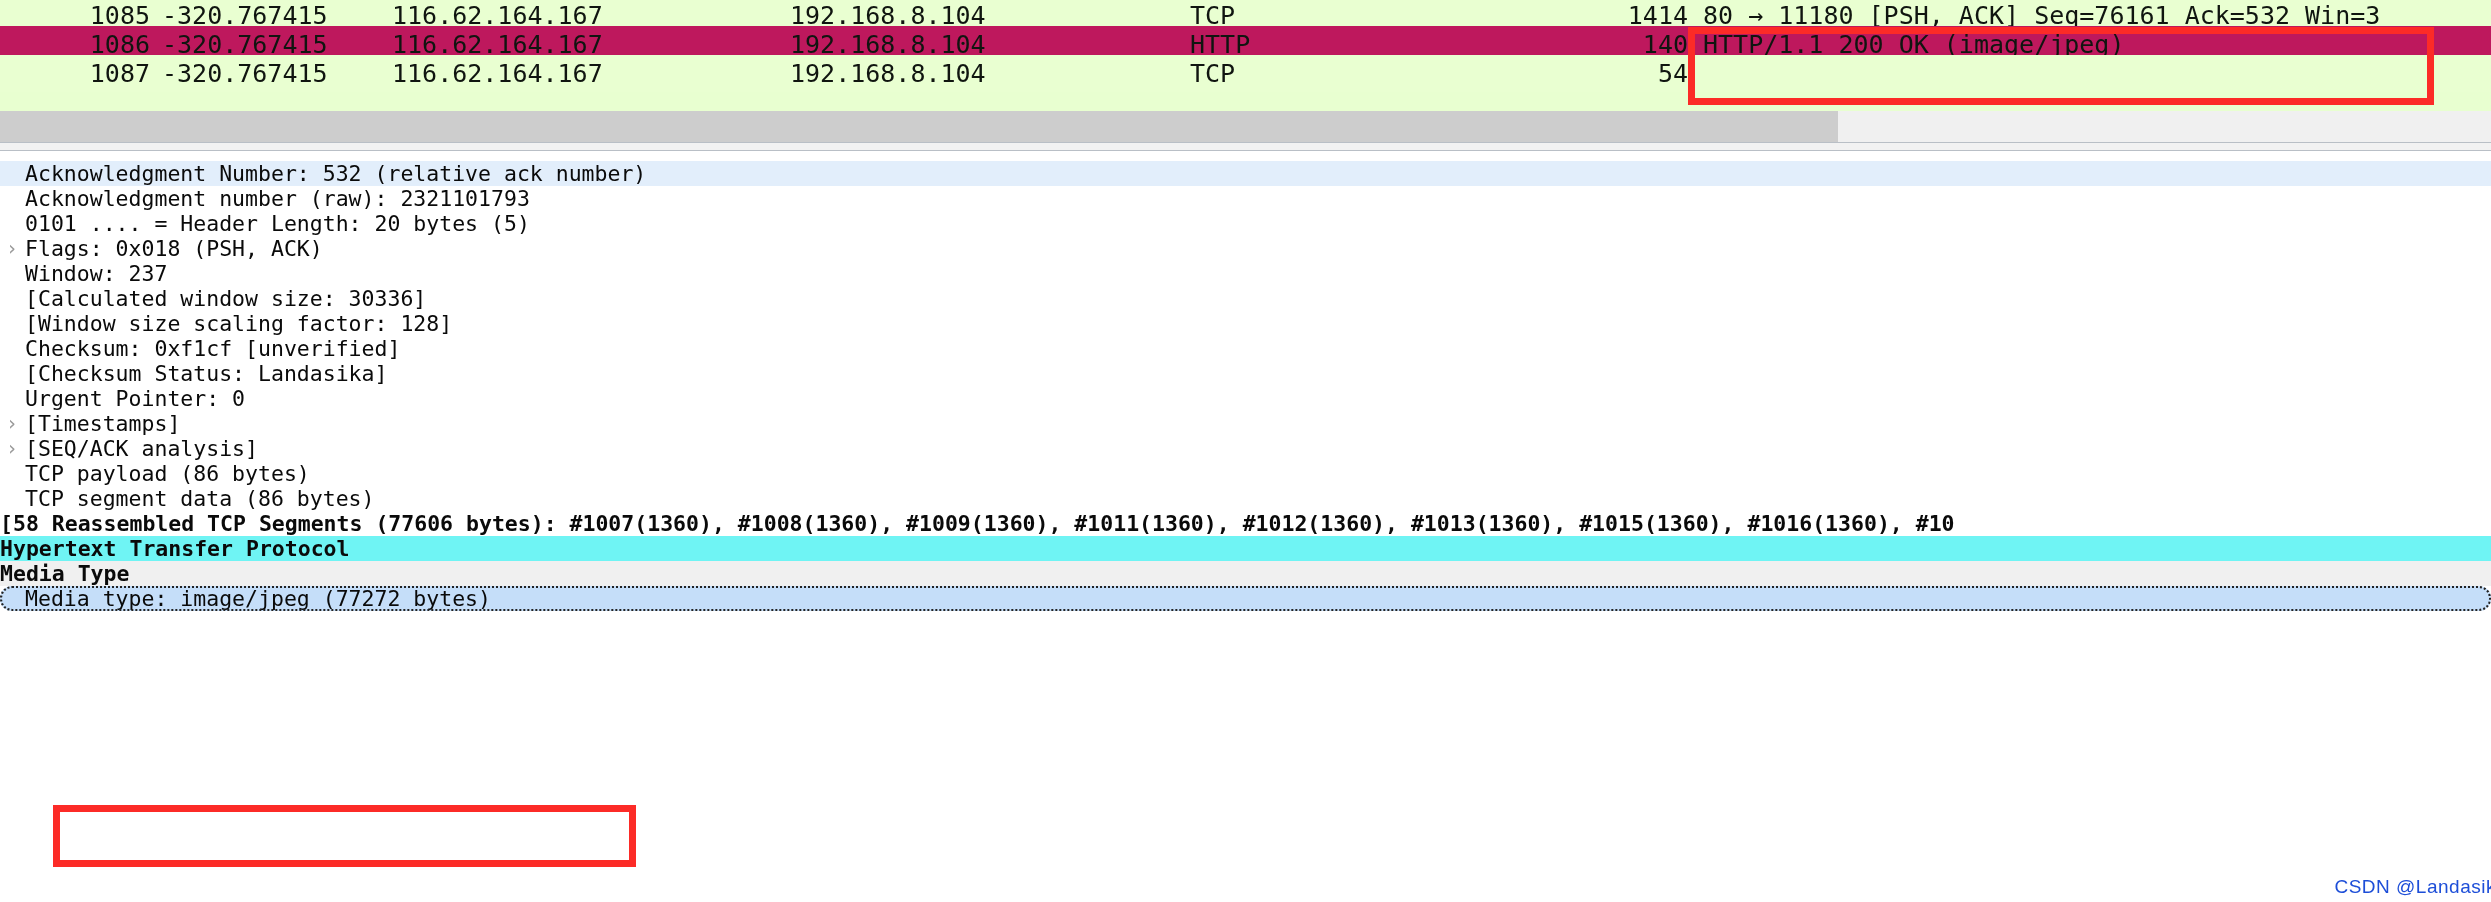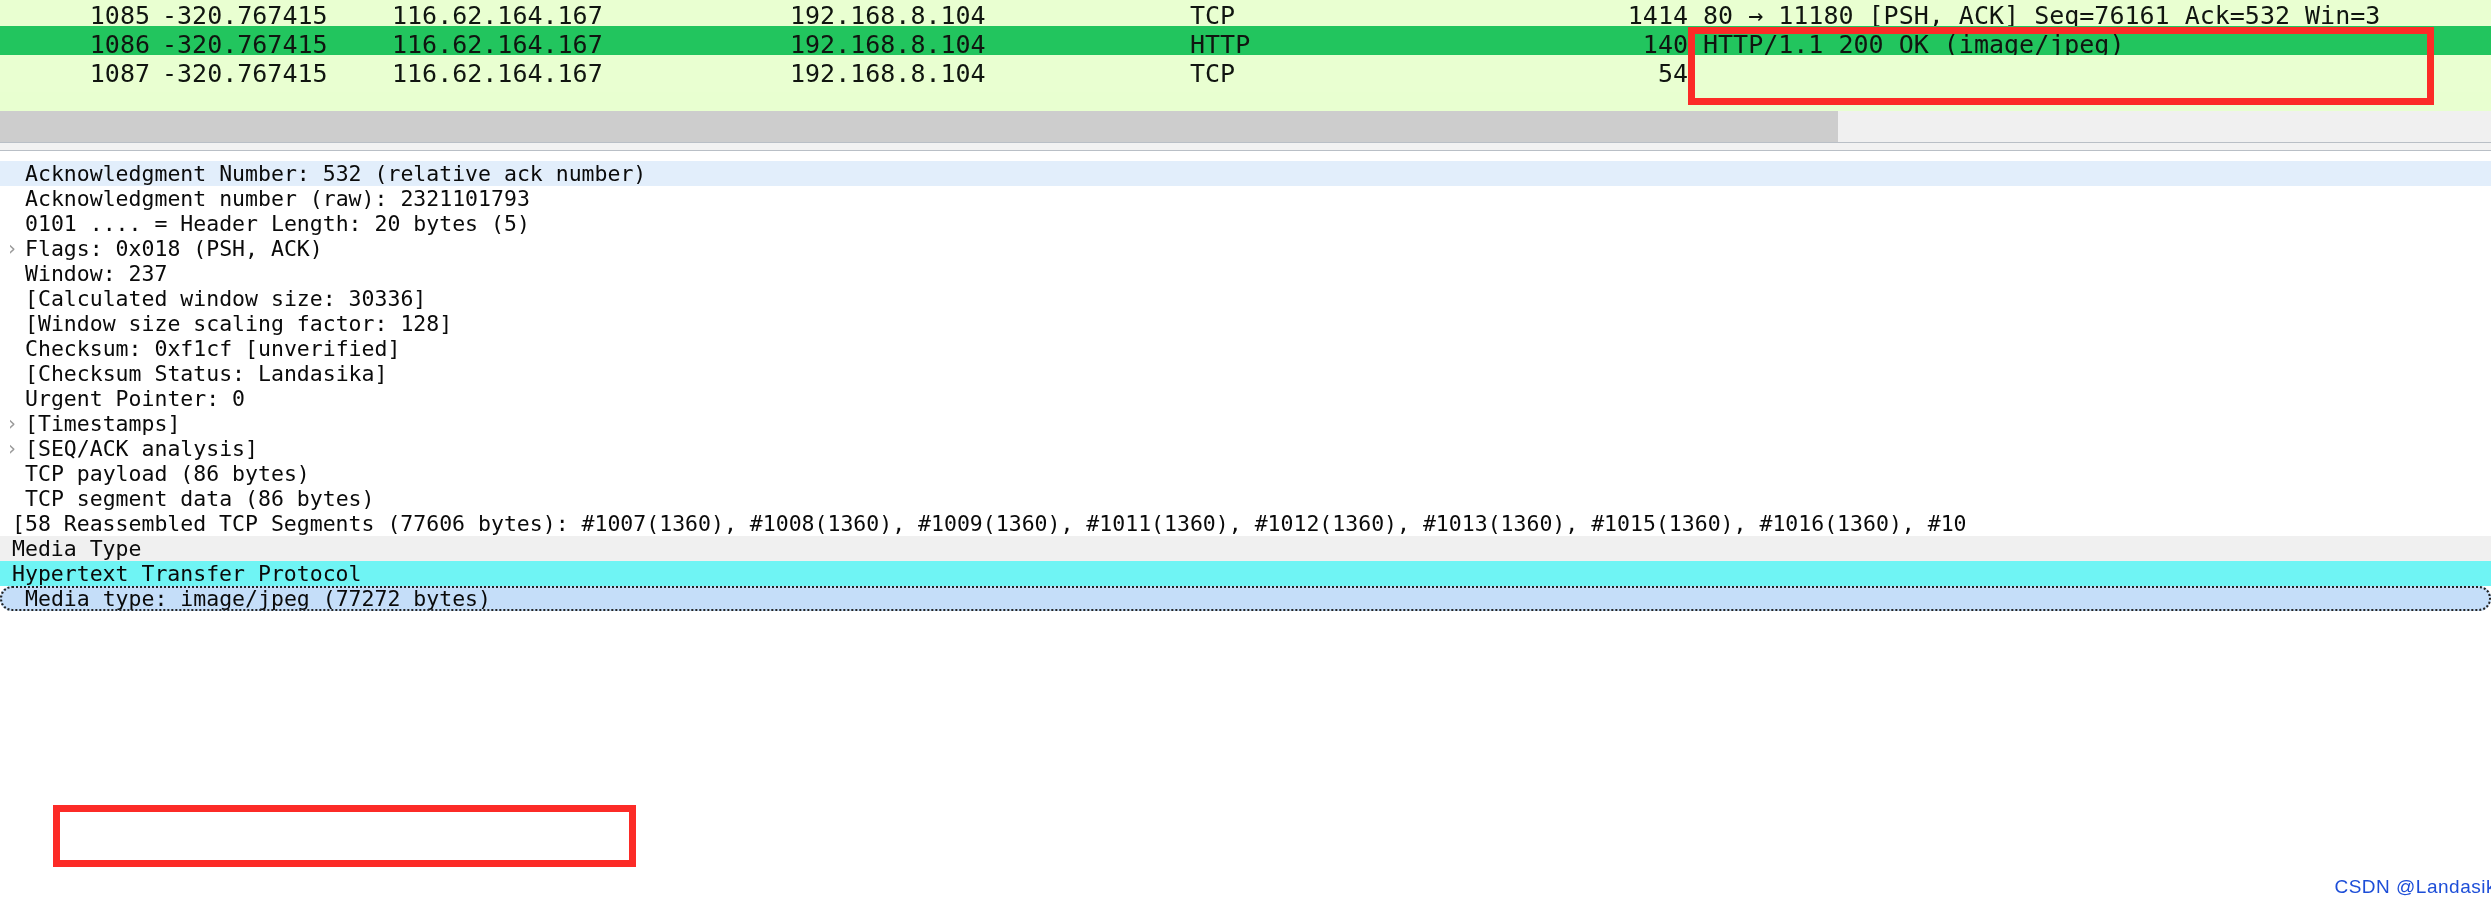--- a/index.html
+++ b/index.html
@@ -36,21 +36,21 @@
     left: 0;
     width: 2491px;
     height: 37px;
     line-height: 37px;
     white-space: nowrap;
     font-size: 25px;
     color: #101510;
     font-family: "DejaVu Sans Mono", "Liberation Mono", monospace;
   }
   .pkt-row.r0 { top: -3px; background: #e9ffd1; }
-  .pkt-row.r1 { top: 26px; background: #22c55e; }
+  .pkt-row.r1 { top: 26px; background: #be185d; }
   .pkt-row.r2 { top: 55px; background: #e9ffd1; }
 
   .pkt-cell { position: absolute; top: 0; }
   .c-no     { left: 0px;    width: 150px; text-align: right; }
   .c-time   { left: 162px;  width: 200px; text-align: left; }
   .c-src    { left: 392px;  }
   .c-dst    { left: 790px;  }
   .c-proto  { left: 1190px; }
   .c-len    { left: 1558px; width: 130px; text-align: right; }
   .c-info   { left: 1703px; }
@@ -112,21 +112,21 @@
     text-align: center;
     color: #9a9a9a;
     font-size: 19px;
     font-family: "DejaVu Sans", "Liberation Sans", sans-serif;
   }
   .det-row .dtext {
     display: inline-block;
     padding-left: 0;
   }
   .det-row.indent1 .dtext { margin-left: 25px; }
-  .det-row.indent0 .dtext { margin-left: 12px; }
+  .det-row.indent0 .dtext { margin-left: 0px; font-weight: bold; }
   .det-row.indent2 .dtext { margin-left: 25px; }
 
   .det-row.sel-light { background: #e2eefb; }
   .det-row.sel-cyan  { background: #6ff4f4; }
   .det-row.sel-grey  { background: #f0f0f0; }
   .det-row.sel-blue  { background: #c5def9; border-radius: 12px; }
   .det-row.focus-ring {
     outline: 2px dotted #222;
     outline-offset: -2px;
   }
@@ -266,28 +266,28 @@
 
     <div class="det-row indent1">
       <span class="twisty"></span>
       <span class="dtext">TCP segment data (86 bytes)</span>
     </div>
 
     <div class="det-row indent0">
       <span class="dtext">[58 Reassembled TCP Segments (77606 bytes): #1007(1360), #1008(1360), #1009(1360), #1011(1360), #1012(1360), #1013(1360), #1015(1360), #1016(1360), #10</span>
     </div>
 
+    <div class="det-row indent0 sel-cyan">
+      <span class="dtext">Hypertext Transfer Protocol</span>
+    </div>
+
     <div class="det-row indent0 sel-grey">
       <span class="dtext">Media Type</span>
     </div>
 
-    <div class="det-row indent0 sel-cyan">
-      <span class="dtext">Hypertext Transfer Protocol</span>
-    </div>
-
     <div class="det-row indent2 sel-blue focus-ring">
       <span class="twisty"></span>
       <span class="dtext">Media type: image/jpeg (77272 bytes)</span>
     </div>
 
   </div>
 
   <div class="redbox" id="redbox-top"></div>
   <div class="redbox" id="redbox-bottom"></div>
 

